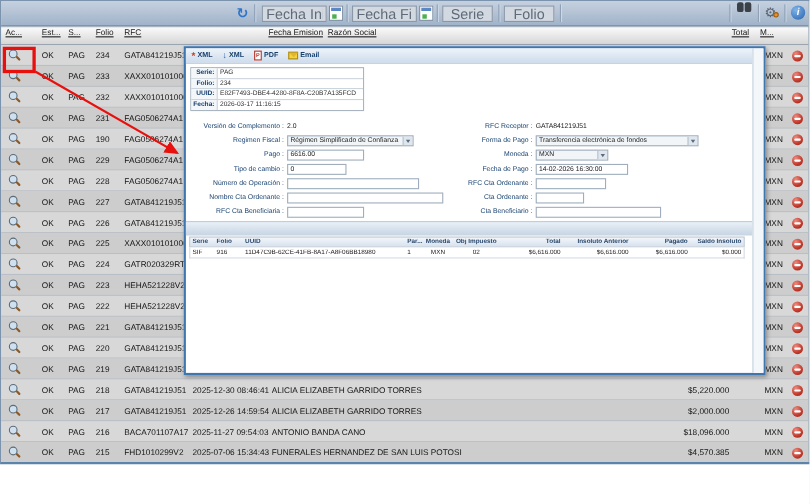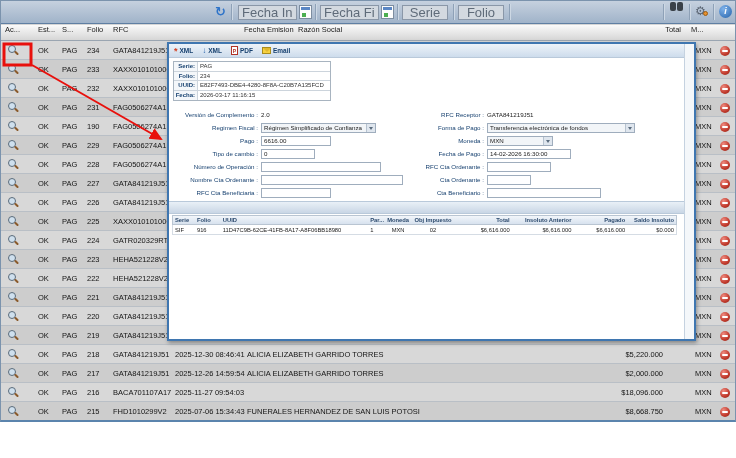--- a/index.html
+++ b/index.html
@@ -33,21 +33,21 @@
   .gear i { position:absolute; left:8px; top:7px; width:5px; height:5px; border-radius:50%;
             background:#e8912d; border:1px solid #9c5d12; }
   .info-ic { width:13px; height:13px; border-radius:50%; background:radial-gradient(circle at 35% 30%,#7fb2ea,#2563ab);
              color:#fff; font-size:9px; font-weight:bold; text-align:center; line-height:13px; cursor:pointer; }
   .info-ic::before { content:"i"; font-style:italic; }
 
   
   #grid-header { position:absolute; left:0; top:24px; width:100%; height:16px;
                  background:linear-gradient(#fafafa,#d6d6d6); border-bottom:1px solid #9aa5b1;
                  font-size:7.5px; color:#1c1c1c; }
-  #grid-header .gh { position:absolute; top:0; white-space:nowrap; }
+  #grid-header .gh { position:absolute; top:0; white-space:nowrap;text-decoration:underline; }
   .g0{left:4px;} .g1{left:37px;} .g2{left:61px;} .g3{left:86px;} .g4{left:112px;}
   .g5{left:243px;} .g6{left:297px;} .g7{left:640px; width:40px; text-align:right;} .g8{left:690px;}
 
   #grid-body { position:absolute; left:0; top:40px; width:100%; height:380px; }
   .grow { position:absolute; left:0; width:100%; height:19px; background:#d8d8d8;
           border-bottom:1px solid #b9bfc6; }
   .grow.alt { background:#cdcdcd; }
   .cell { position:absolute; top:5px; font-size:7.5px; color:#141414; white-space:nowrap; overflow:hidden; }
   .c-est{left:37px; width:22px;} .c-ser{left:61px; width:24px;} .c-fol{left:86px; width:24px;}
   .c-rfc{left:112px; width:60px;} .c-fec{left:174px; width:70px;} .c-raz{left:246px; width:312px;}
@@ -386,33 +386,34 @@
           <span class="cell c-mon">MXN</span>
           <span class="minus"></span>
         </div>
         <div class="grow" style="top: 342px;">
           <span class="mag"></span>
           <span class="cell c-est">OK</span>
           <span class="cell c-ser">PAG</span>
           <span class="cell c-fol">216</span>
           <span class="cell c-rfc">BACA701107A17</span>
           <span class="cell c-fec">2025-11-27 09:54:03</span>
+          <span class="cell c-raz">ANTONIO BANDA CANO</span>
           <span class="cell c-tot">$18,096.000</span>
           <span class="cell c-mon">MXN</span>
           <span class="minus"></span>
         </div>
         <div class="grow alt" style="top: 361px;">
           <span class="mag"></span>
           <span class="cell c-est">OK</span>
           <span class="cell c-ser">PAG</span>
           <span class="cell c-fol">215</span>
           <span class="cell c-rfc">FHD1010299V2</span>
           <span class="cell c-fec">2025-07-06 15:34:43</span>
           <span class="cell c-raz">FUNERALES HERNANDEZ DE SAN LUIS POTOSI</span>
-          <span class="cell c-tot">$8,668.750</span>
+          <span class="cell c-tot">$4,570.385</span>
           <span class="cell c-mon">MXN</span>
           <span class="minus"></span>
         </div>
       </div>
 
     <div id="popup">
       <div id="popup-toolbar">
           <span class="ptb-item">
             <span class="ic xml-stamp"></span>
             <span>XML</span>

